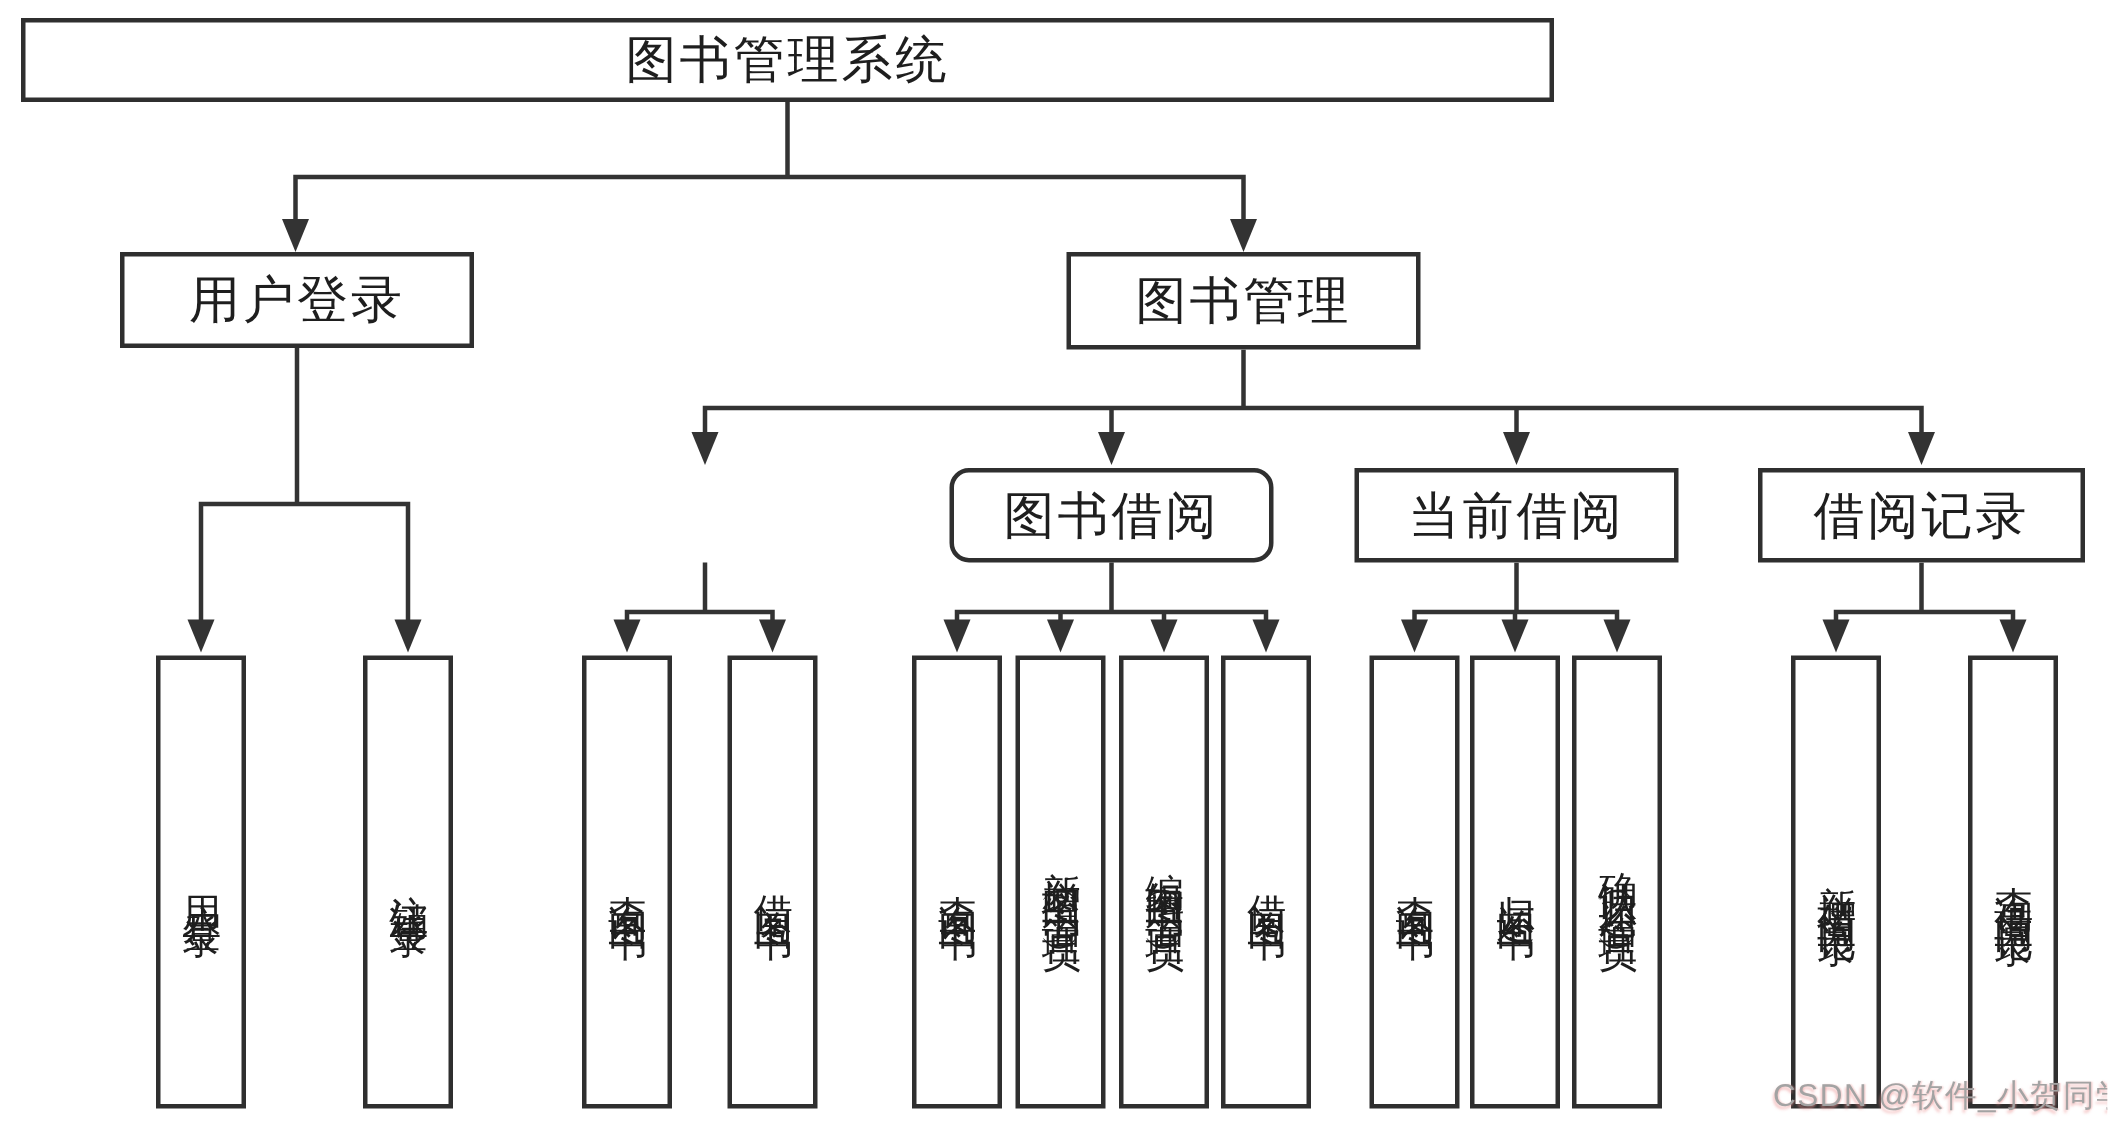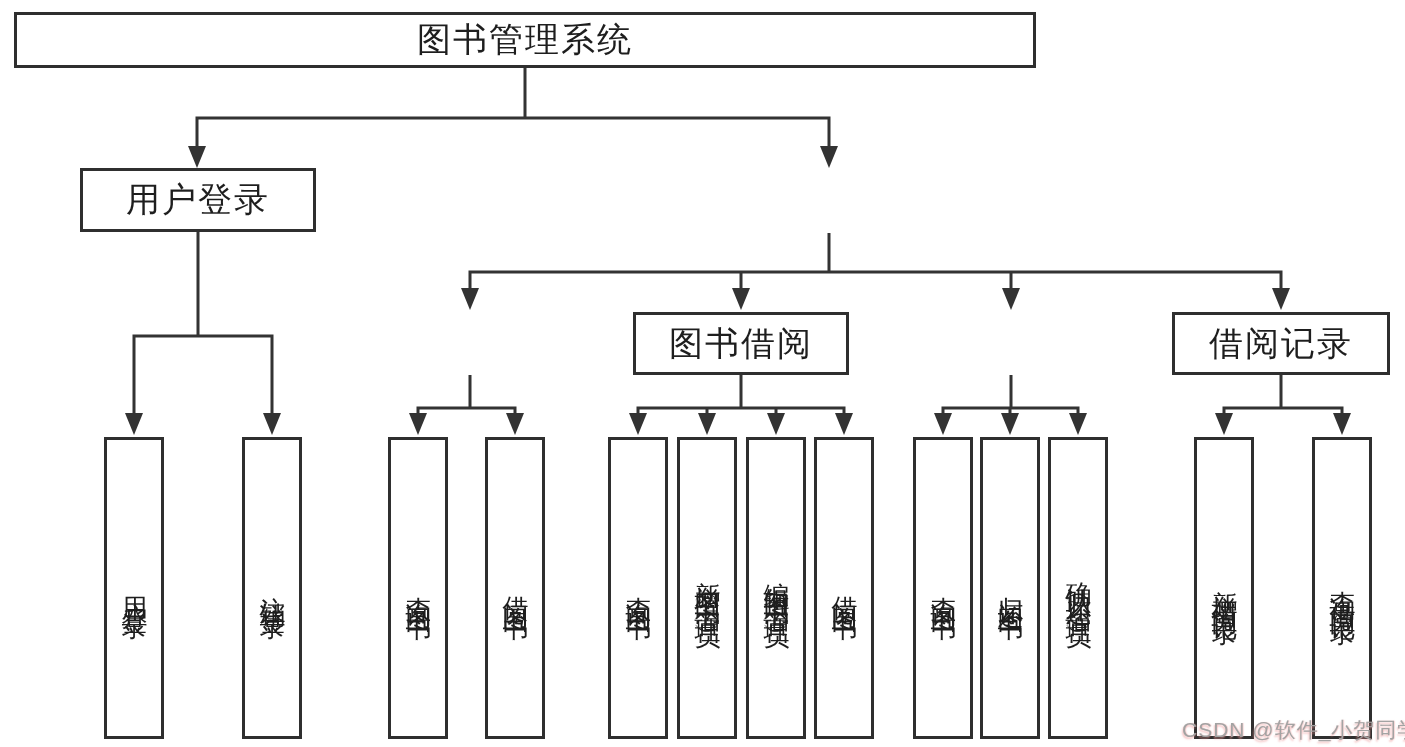--- a/index.html
+++ b/index.html
@@ -105,22 +105,24 @@
     <g>
       <path d="M1281,375 L1281,408 M1222.5,408 L1343.5,408 M1224,408 L1224,419 M1342,408 L1342,419"></path>
       <polygon points="1215,413 1233,413 1224,435" fill="#333333" stroke="none"></polygon>
       <polygon points="1333,413 1351,413 1342,435" fill="#333333" stroke="none"></polygon>
     </g>
   </svg>
 
   <div class="node" style="left:14px;top:12px;width:1022px;height:56px;">图书管理系统</div>
 
   <div class="node" style="left:80px;top:168px;width:236px;height:64px;">用户登录</div>
+  <div class="node" style="left:711px;top:168px;width:236px;height:65px;">图书管理</div>
 
-  <div class="node" style="left:633px;top:312px;width:216px;height:63px;">图书借阅</div>
+  <div class="node" style="left:633px;top:312px;width:216px;height:63px;border-radius:13px;">图书借阅</div>
+  <div class="node" style="left:903px;top:312px;width:216px;height:63px;">当前借阅</div>
   <div class="node" style="left:1172px;top:312px;width:218px;height:63px;">借阅记录</div>
 
   <div class="leaf" style="left:104px;">
     <span>用户登录</span>
   </div>
   <div class="leaf" style="left:242px;">
     <span>注销登录</span>
   </div>
 
   <div class="leaf" style="left:388px;">

